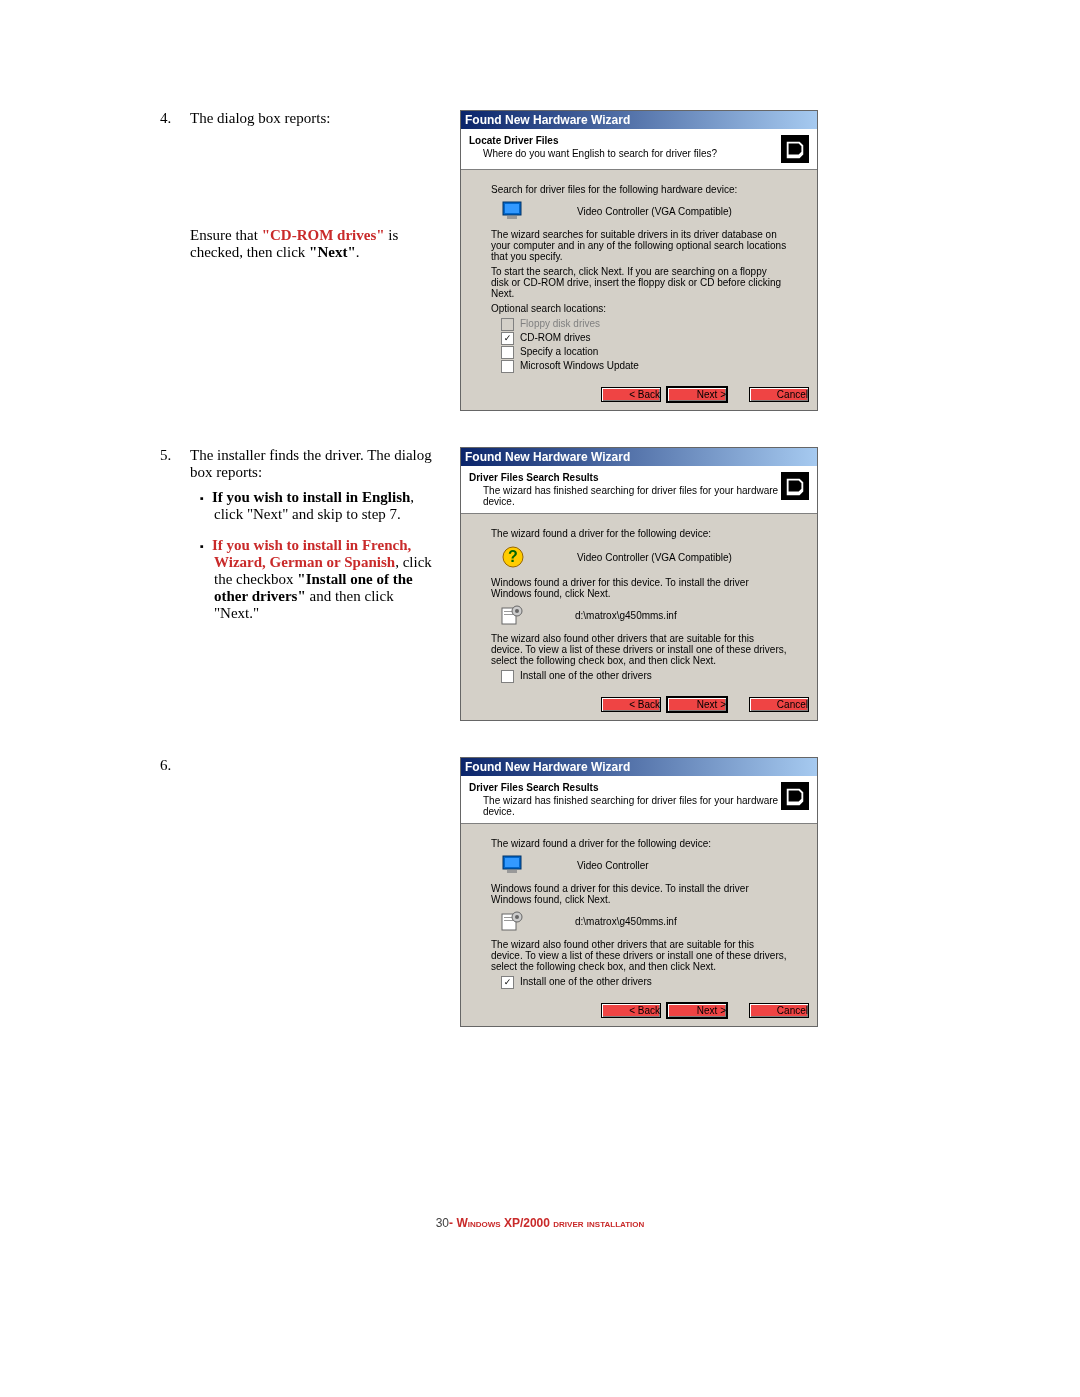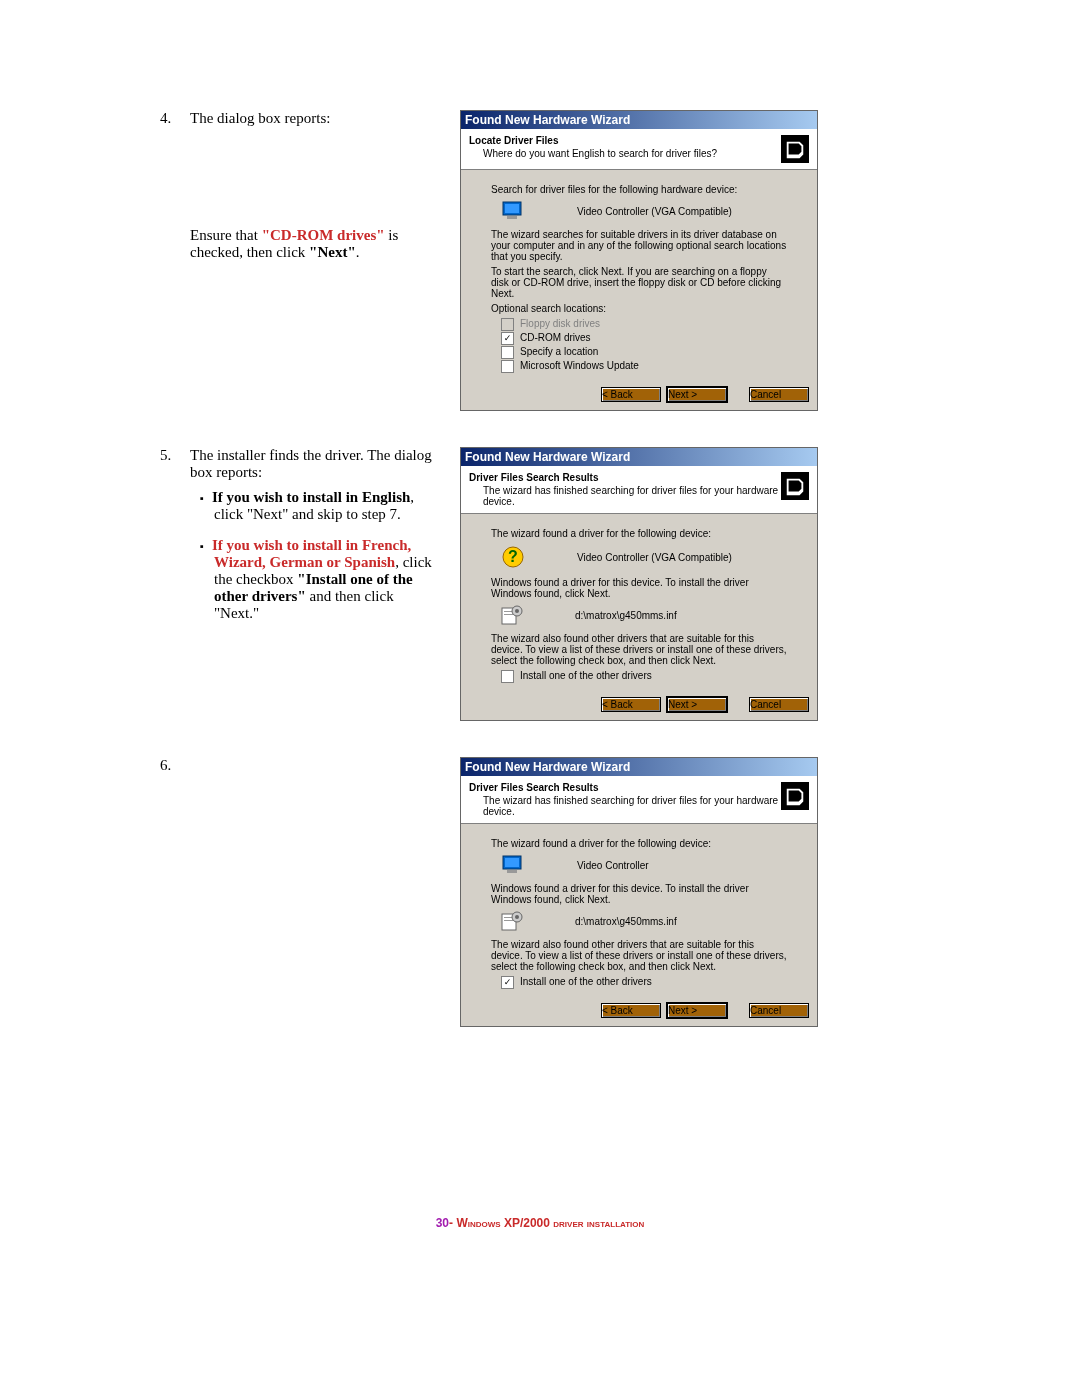--- a/index.html
+++ b/index.html
@@ -29,24 +29,24 @@
 .device-row { display:flex; align-items:center; margin:6px 0 8px 10px;gap:44px; }
 .monitor-icon { width:24px; height:20px; margin-right:8px; flex-shrink:0; }
 .question-icon { width:24px; height:24px; margin-right:8px; flex-shrink:0; }
 .inf-icon { width:22px; height:20px; margin-right:8px; flex-shrink:0; }
 .opts { margin:4px 0 2px 10px; }
 .opt-row { display:flex; align-items:flex-start; margin:1px 0; }
 .chk { width:11px; height:11px; border:1px solid #808080; background:#fff; margin-right:6px; display:inline-flex; align-items:center; justify-content:center; font-size:9px; line-height:1; flex-shrink:0; }
 .chk.disabled { background:#d4d0c8; }
 .disabled-label { color:#808080; }
 .btnbar { padding:6px 8px 8px 8px; display:flex; justify-content:flex-end; gap:6px; position:relative; }
-.btn { border:1px solid #000; background:#a16207; padding:1px 0; width:58px; text-align:left; font-size:10px; box-shadow:inset 1px 1px 0 #fff, inset -1px -1px 0 #808080; }
+.btn { border:1px solid #000; background:#ef4444; padding:1px 0; width:58px; text-align:right; font-size:10px; box-shadow:inset 1px 1px 0 #fff, inset -1px -1px 0 #808080; }
 .btn.def { box-shadow:0 0 0 1px #000, inset 1px 1px 0 #fff, inset -1px -1px 0 #808080; }
 .footer { position:absolute; bottom:50px; left:0; right:0; text-align:center; font-size:12px; font-family:Arial,sans-serif; }
-.pnum { color:#a21caf; font-weight:bold; }
+.pnum { color:#404040; font-weight:normal; }
 .ftitle { color:#c92a2a; font-weight:bold; font-variant:small-caps; }
 .sub4 { margin-top:100px; }
 </style>
 </head>
 <body>
 
 <div class="page">
 
 <div class="row">
  <div class="leftcol">

